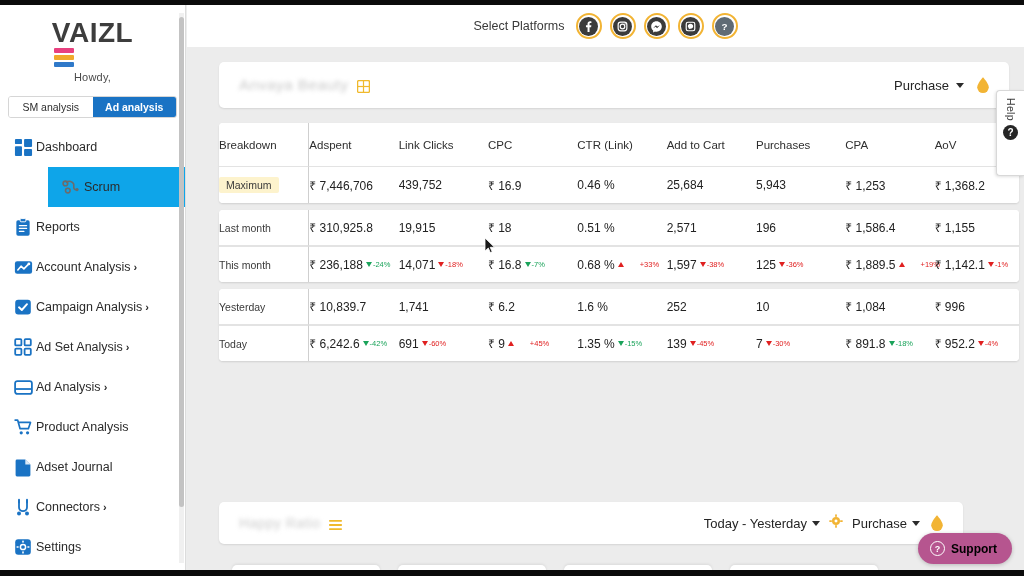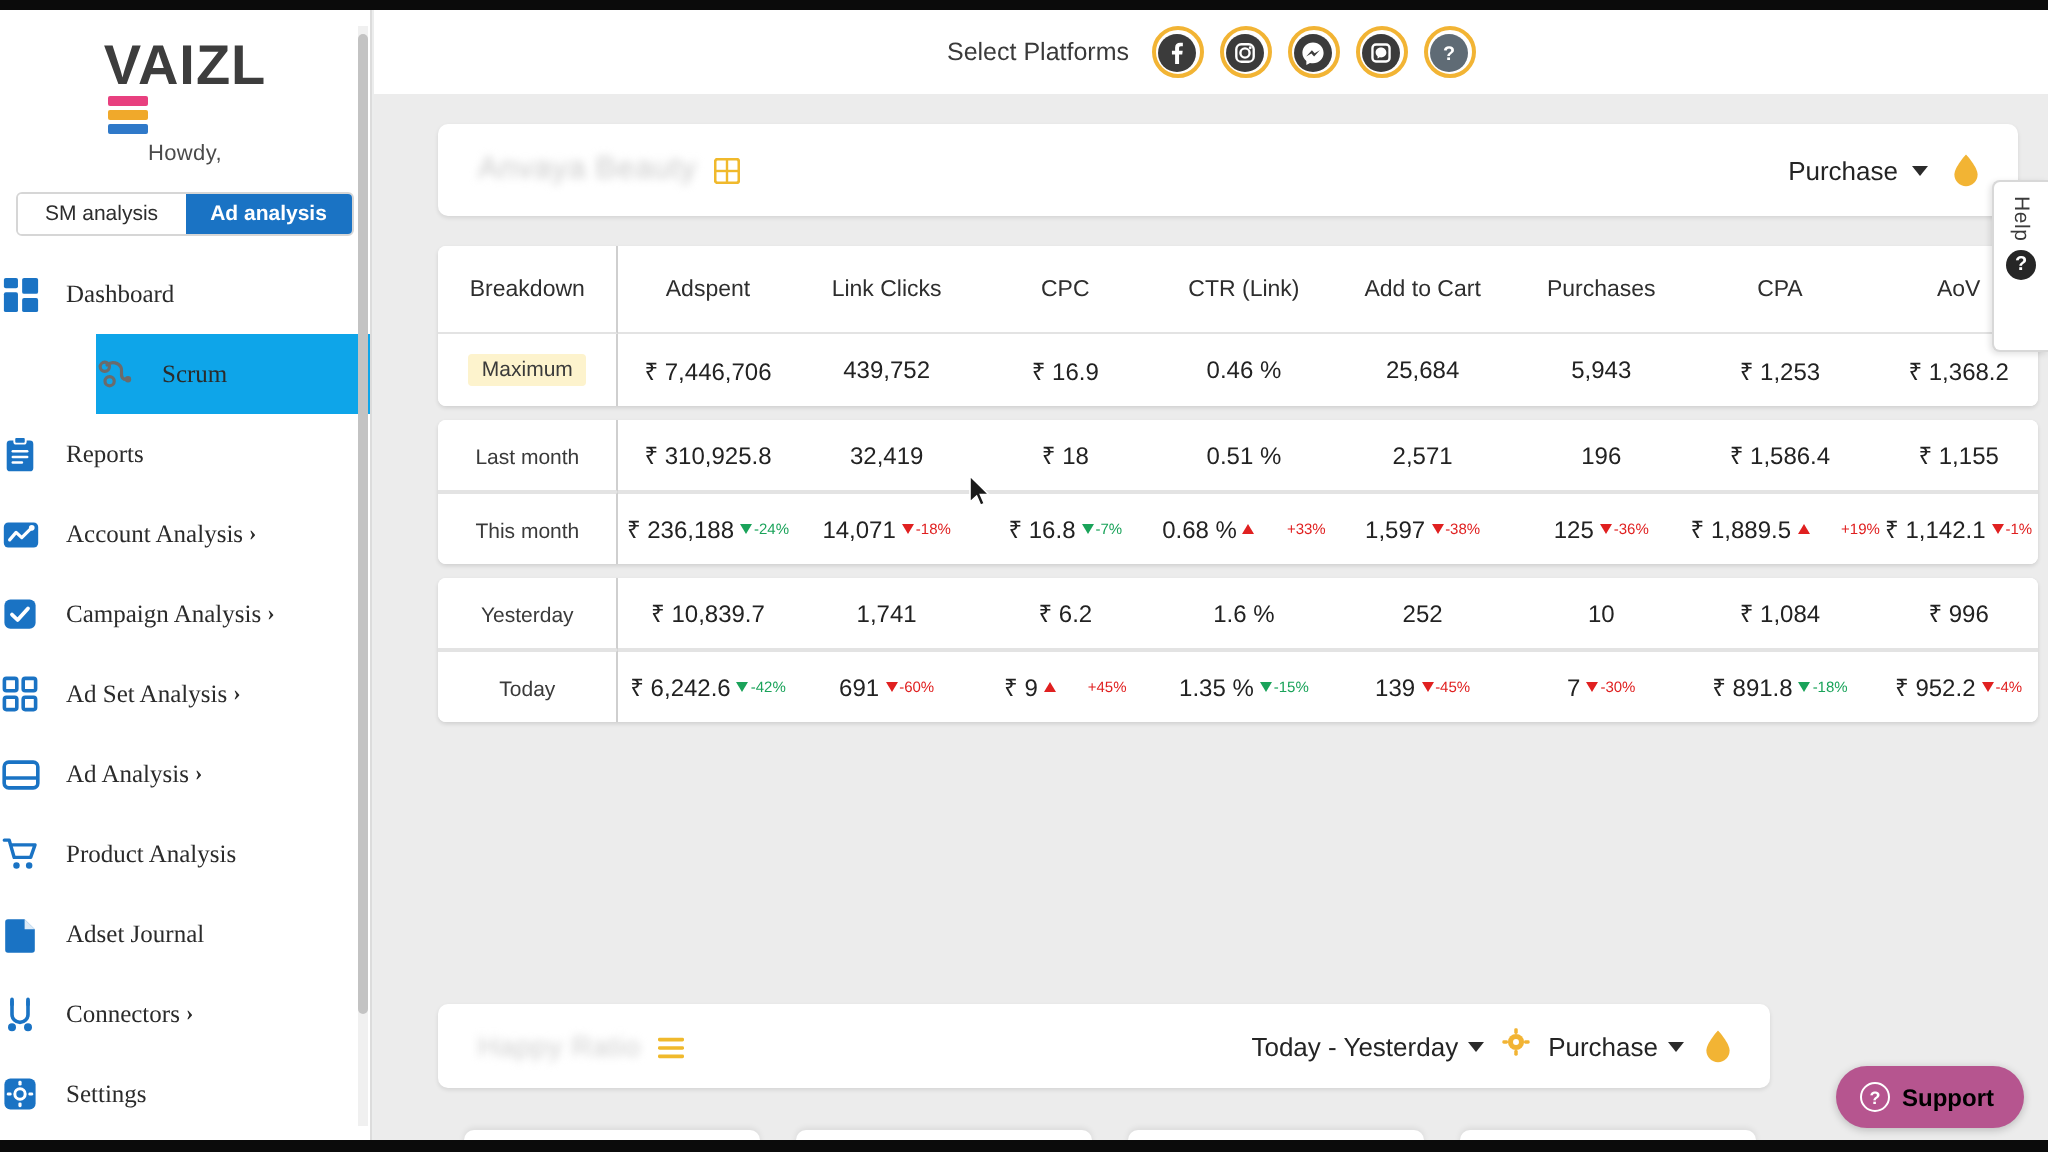--- a/index.html
+++ b/index.html
@@ -80,23 +80,22 @@
   }
   .tab {
     flex: 1; display: flex; align-items: center; justify-content: center;
     font-size: 10.5px; color: #2d2d2d; background: #ffffff;
   }
   .tab.active { background: #1a73c4; color: #ffffff; font-weight: 600; }
 
   .navlist { margin-top: 9px; }
   .navitem {
     display: flex; align-items: center;
-    height: 40px; 
-    gap: 13px;
-    font-family: Liberation Serif, serif;
+    height: 40px; padding-left: 13px;
+    gap: 3px;
   }
   .navitem.active { background: #0ea5e9; margin-left: 48px; }
   .navicon {
     width: 20px; height: 20px;
     display: flex; align-items: center; justify-content: center;
     flex: 0 0 20px;
   }
   .navicon svg { display: block; }
   .navlabel {
     font-size: 12.5px; color: #2b2b2b; white-space: nowrap;
@@ -192,21 +191,21 @@
   #table-wrap {
     position: absolute; left: 32px; top: 76px;
     width: 800px;
   }
   table.dt {
     border-collapse: separate; border-spacing: 0;
     width: 805px;
     table-layout: fixed;
   }
   table.dt td, table.dt th {
-    text-align: center;
+    text-align: left;
     font-size: 12px;
     color: #222222;
     font-weight: normal;
     height: 36px;
     vertical-align: middle;
     background: #ffffff;
     border-top: 1px solid #e3e3e3;
     border-bottom: 1px solid #e3e3e3;
   }
   table.dt th {
@@ -286,21 +285,21 @@
   .help-q {
     width: 15px; height: 15px; border-radius: 50%;
     background: #262626; color: #ffffff;
     font-size: 10px; font-weight: bold;
     display: flex; align-items: center; justify-content: center;
   }
 
   
   #ratio-card {
     position: absolute; left: 32px; top: 455px;
-    width: 666px; height: 42px;
+    width: 744px; height: 42px;
     display: flex; align-items: center;
     padding: 0 18px 0 20px;
   }
   .blurred-title2 {
     font-size: 14px; color: #cdcdcd; letter-spacing: 0.4px;
     filter: blur(2.1px); user-select: none;
   }
   .list-icon-yellow { margin-left: 9px; width: 13px; height: 12px; }
   .ratio-right { margin-left: auto; display: flex; align-items: center; gap: 9px; }
 
@@ -637,21 +636,21 @@
           </div>
           <div class="grp">
             <table class="dt">
               <tbody>
                 <tr>
                   <td class="c0"><span class="rowlabel">Last month</span></td>
                   <td class="cw"><span class="cellv">
                       <span>₹ 310,925.8</span>
                     </span></td>
                   <td class="cw"><span class="cellv">
-                      <span>32,419</span>
+                      <span>19,915</span>
                     </span></td>
                   <td class="cw"><span class="cellv">
                       <span>₹ 18</span>
                     </span></td>
                   <td class="cw"><span class="cellv">
                       <span>0.51 %</span>
                     </span></td>
                   <td class="cw"><span class="cellv">
                       <span>2,571</span>
                     </span></td>

